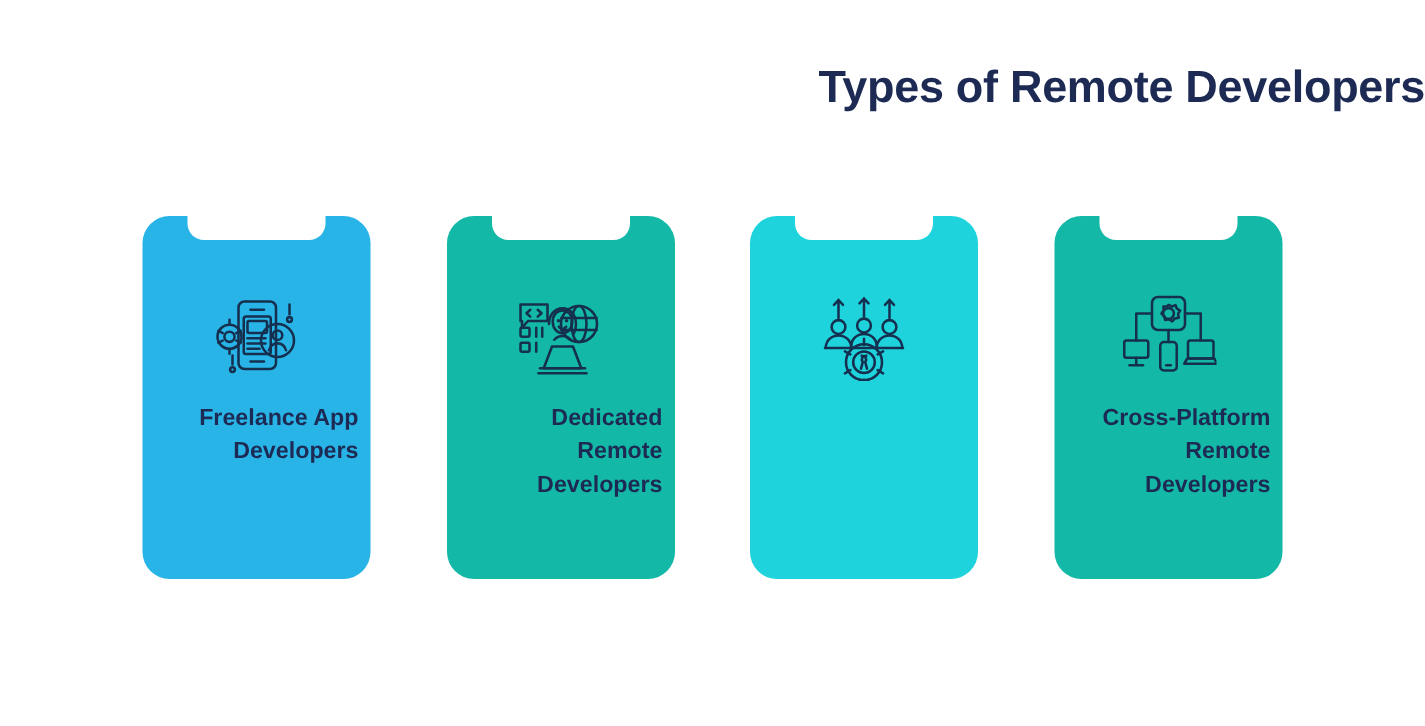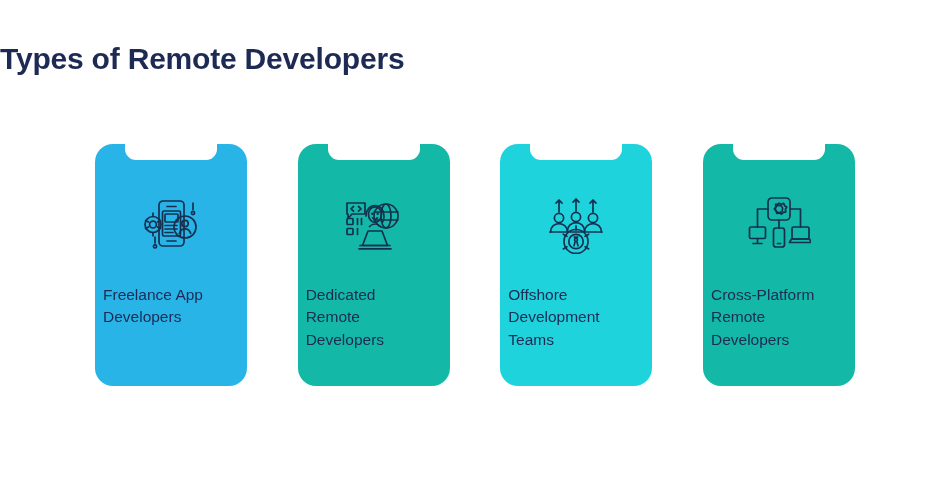--- a/index.html
+++ b/index.html
@@ -13,21 +13,21 @@
     font-family: "Liberation Sans", sans-serif;
     overflow: hidden;
     position: relative;
   }
 
   .page-title {
     position: absolute;
     top: 42px;
     left: 0;
     width: 950px;
-    text-align: left;
+    text-align: right;
     font-size: 30px;
     font-weight: bold;
     color: #1d2a54;
     letter-spacing: -0.2px;
   }
 
   .cards-row {
     position: absolute;
     top: 144px;
     left: 95px;
@@ -66,25 +66,25 @@
     height: 58px;
     display: flex;
     align-items: center;
     justify-content: center;
   }
   .card-icon svg {
     display: block;
   }
 
   .card-label {
-    margin-top: 30px;
+    margin-top: 14px;
     width: 136px;
-    text-align: left;
+    text-align: right;
     font-size: 15.5px;
-    font-weight: normal;
+    font-weight: bold;
     line-height: 1.45;
     color: #1d2a54;
     white-space: pre-line;
   }
 </style>
 </head>
 <body style="background: rgb(255, 255, 255);">
 
 <div class="page-title" style="color: rgb(29, 42, 84);">Types of Remote Developers</div>
 
@@ -162,23 +162,20 @@
         <path d="M23.5 35c0-4.9 3.8-8.4 8.5-8.4s8.5 3.5 8.5 8.4"></path>
         <path d="M40.5 36c0-4.9 3.8-8.4 8.5-8.4s8.5 3.5 8.5 8.4"></path>
         <line x1="6" y1="36" x2="58" y2="36"></line>
         <path d="M32 33.5a12 12 0 1 0 0 24 12 12 0 0 0 0-24z"></path>
         <path d="M32 29.8v4.2M32 57.2v0.4M19.3 38.2l3.6 2.1M41.1 50.8l3.6 2.1M19.3 52.9l3.6-2.1M41.1 40.3l3.6-2.1"></path>
         <circle cx="32" cy="45.5" r="7.2"></circle>
         <path d="M33.6 41.2a2.6 2.6 0 0 0-2.4 4.2l-1.2 4.4"></path>
         <path d="M30.4 41.2a2.6 2.6 0 0 1 2.4 4.2l1.2 4.4"></path>
       </svg>
     </div>
-    <div class="card-label" style="color: rgb(29, 42, 84);">Offshore
-Development
-Teams</div>
   </div>
 
   <div class="card" style="background:#14b8a6">
     <div class="card-notch"></div>
     <div class="card-icon">
       <svg viewBox="0 0 64 58" width="64" height="58" fill="none" stroke="#15304f" stroke-width="1.7" stroke-linecap="round" stroke-linejoin="round">
         <rect x="21" y="2" width="22" height="22" rx="4"></rect>
         <path d="M32 7.2l2.3 1.1 2.4-0.9 0.9 2.4 2.2 1.3-1.4 2.1 0.4 2.6-2.5 0.5-1.8 1.9-2.2-1.4-2.5 0.5-0.6-2.5-1.9-1.8 1.5-2.1-0.2-2.5 2.5-0.3z"></path>
         <circle cx="32" cy="13" r="3.6"></circle>
         <line x1="32" y1="24" x2="32" y2="32"></line>

